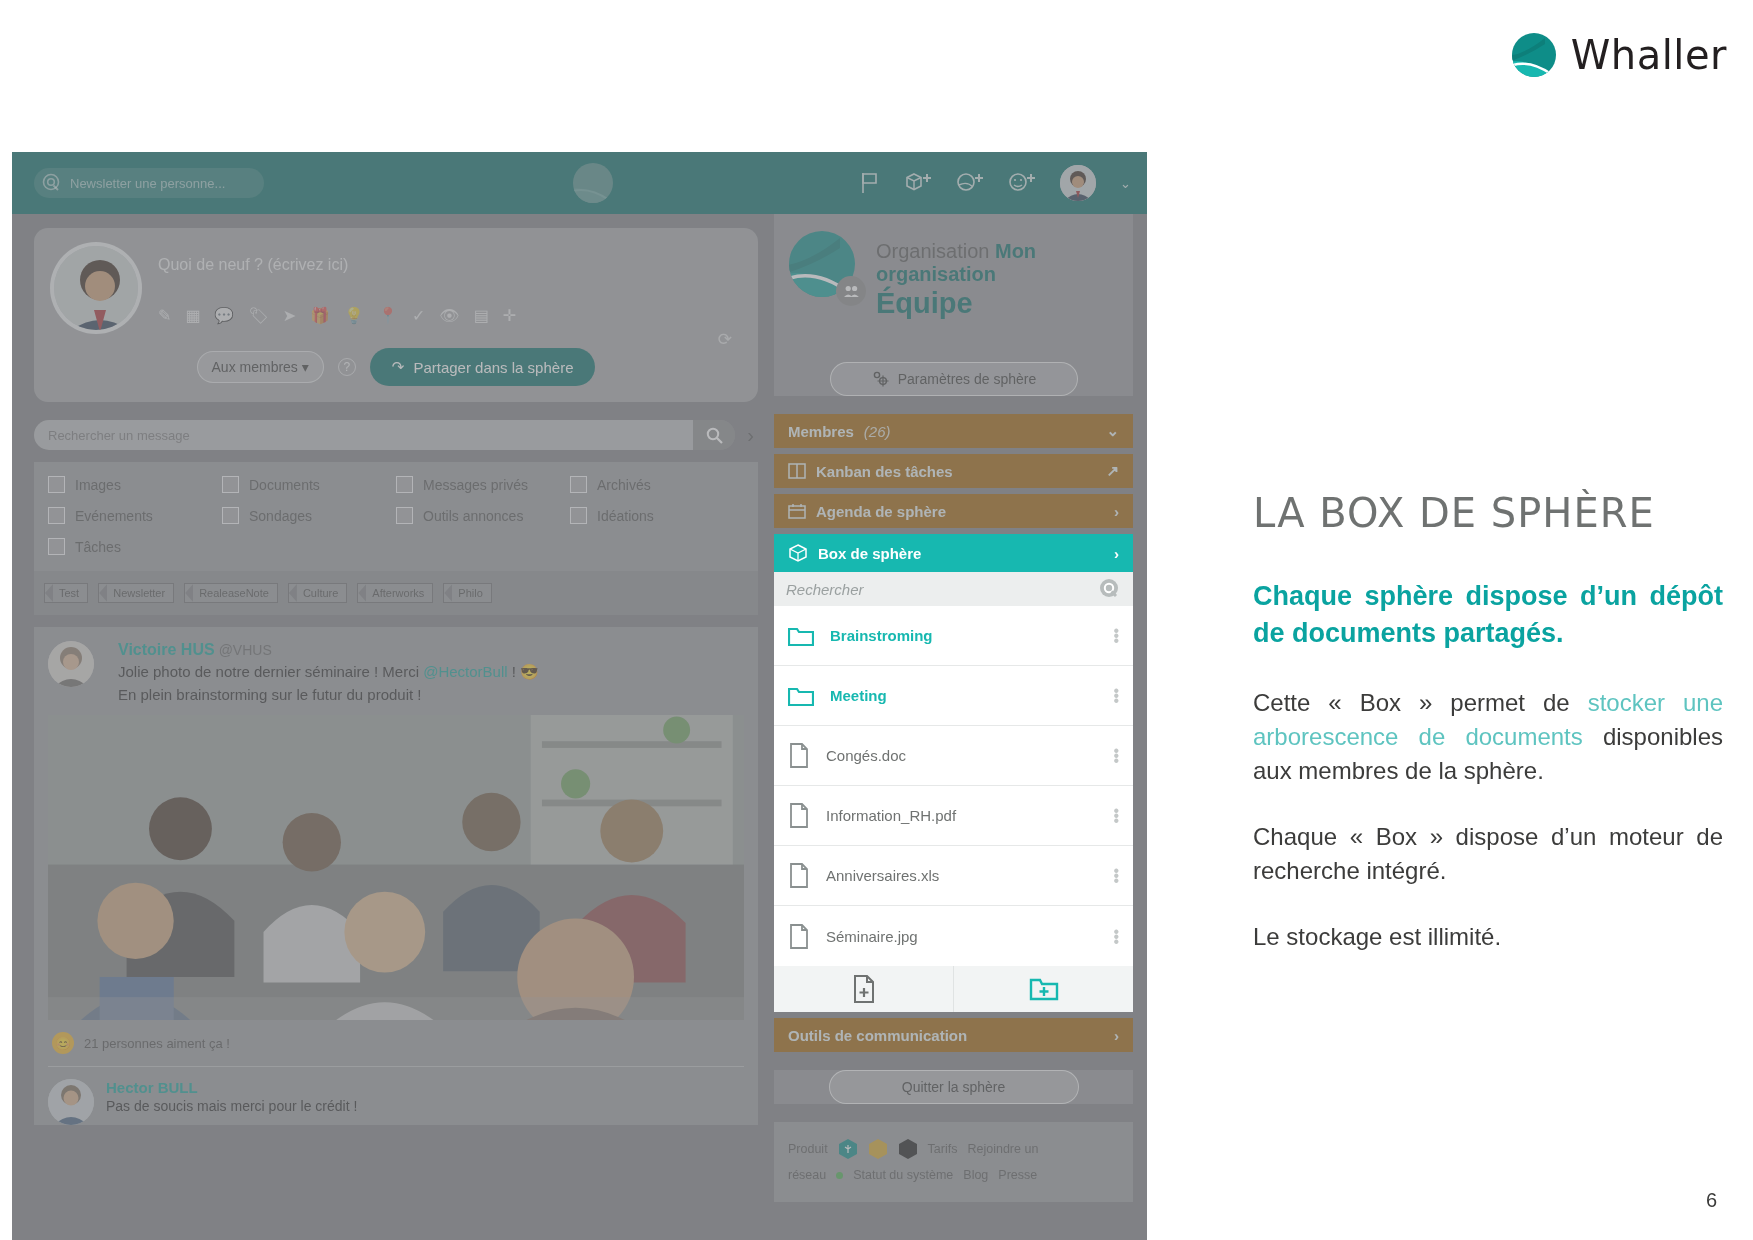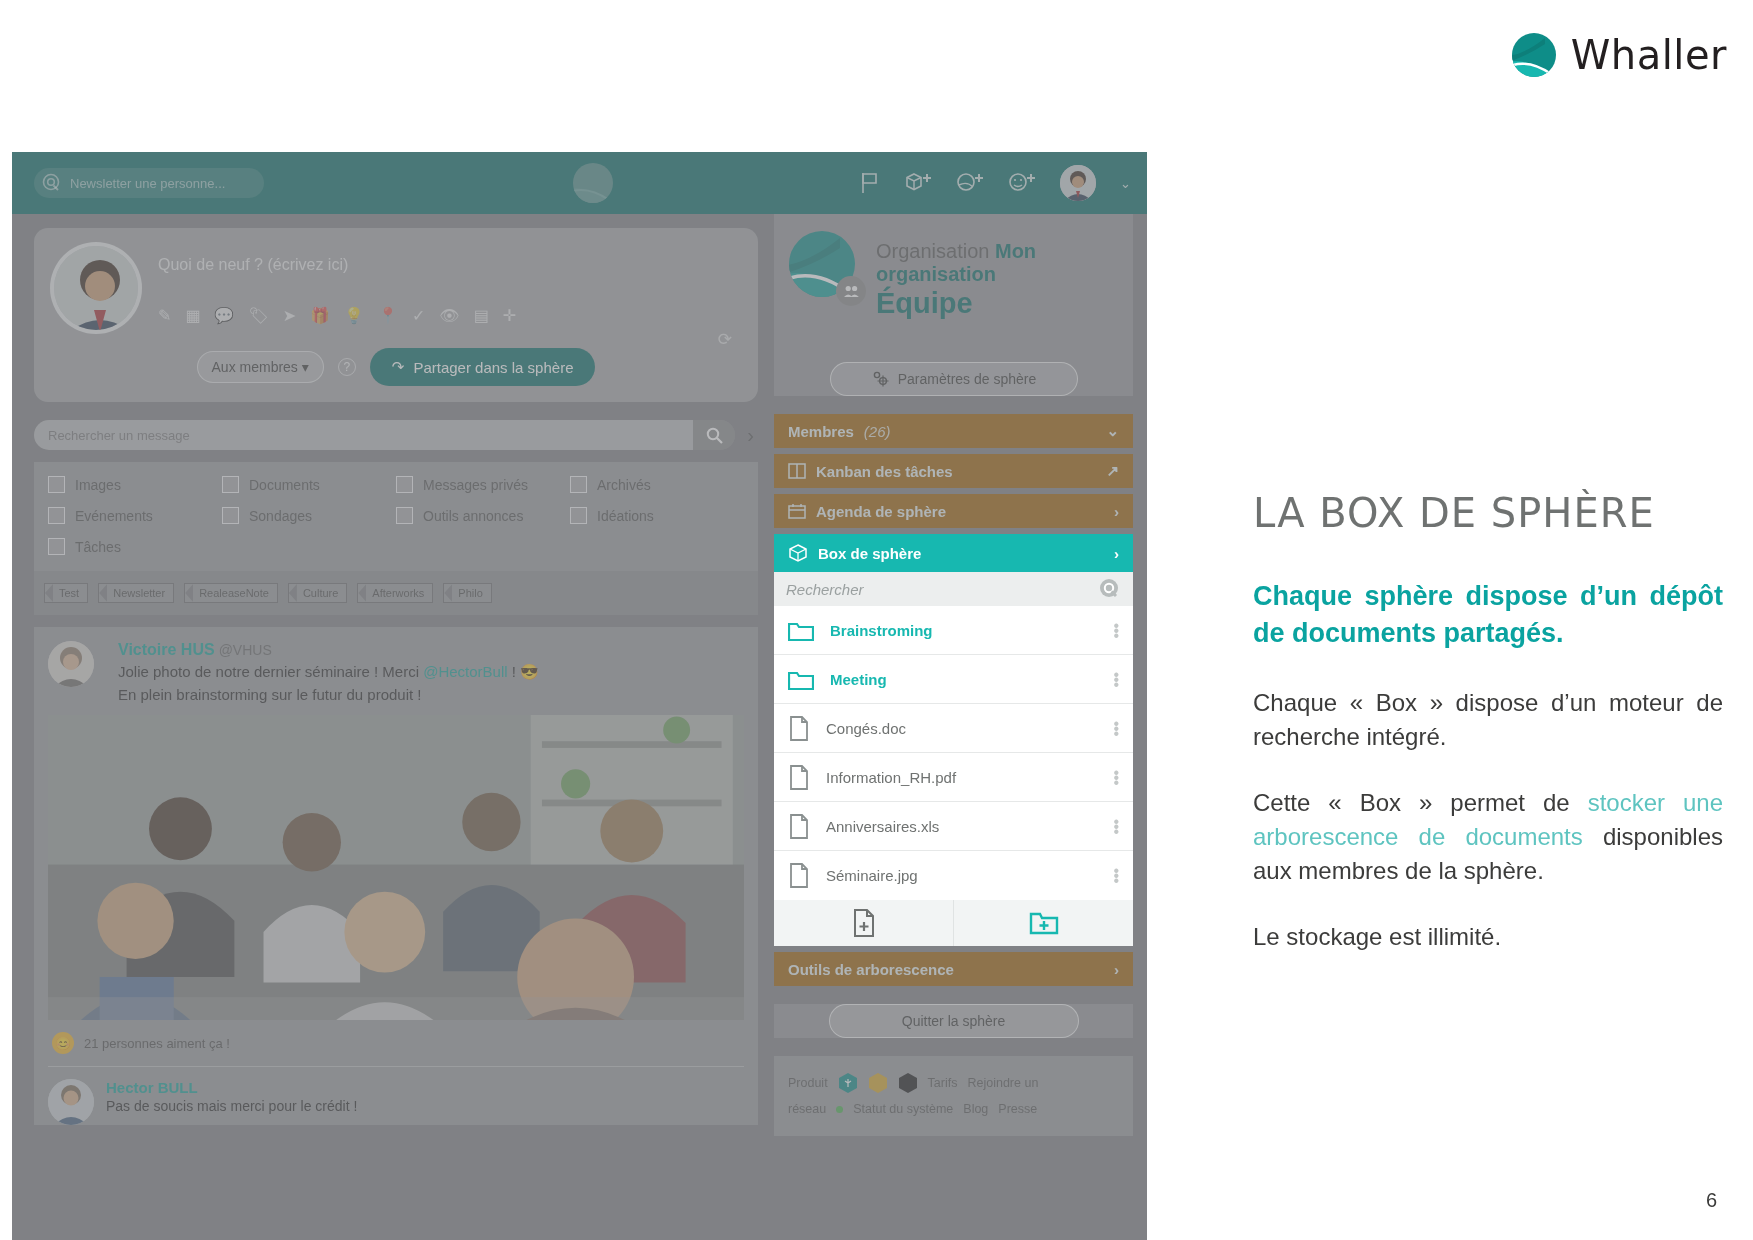--- a/index.html
+++ b/index.html
@@ -125,21 +125,21 @@
   .rail-item { background: #a16207; color: #e8f2f1; height: 34px; display: flex; align-items: center;
                padding: 0 14px; gap: 10px; font-size: 15px; font-weight: 700; margin-bottom: 6px; }
   .rail-item .right { margin-left: auto; font-size: 15px; }
   .rail-item.active { background: #17b8b0; color: #fff; height: 38px; margin-bottom: 0; }
   .rail-item .count { font-weight: 400; font-style: italic; opacity: .85; }
 
   
   .box-panel { background: #fff; }
   .box-search { background: #eceeee; height: 34px; display: flex; align-items: center; padding: 0 12px; gap: 8px; }
   .box-search .ph { flex: 1; font-size: 15px; color: #9aa0a0; font-style: italic; }
-  .box-row { height: 49px; display: flex; align-items: center; gap: 16px; padding: 10px 14px;
+  .box-row { height: 60px; display: flex; align-items: center; gap: 16px; padding: 10px 14px;
              border-bottom: 1px solid #e6e8e8; }
   .box-row .label { flex: 1; font-size: 15px; color: #6f7271; }
   .box-row.folder .label { color: #17b8b0; font-weight: 700; }
   .kebab { color: #c4c8c8; font-size: 16px; line-height: 5px; letter-spacing: 0; }
   .kebab span { display:block; }
   .box-actions { display: flex; height: 46px; }
   .box-actions > div { flex: 1; display: flex; align-items: center; justify-content: center;
                        background: #f2f4f4; border-right: 1px solid #e0e3e3; }
 
   .btn-quit { margin: 18px auto; width: 250px; height: 34px; border-radius: 18px;
@@ -173,22 +173,22 @@
           <path d="M2 33 Q20 28 40 42" stroke="#ffffff" stroke-width="2.4" fill="none" stroke-linecap="round"></path>
         </g>
       </svg>
     </div>
     <div class="brand-name">Whaller</div>
   </div>
 
   <div class="copy">
     <h1>LA BOX DE SPHÈRE</h1>
     <div class="lead">Chaque sphère dispose d’un dépôt de documents partagés.</div>
+    <p><span>Cette « Box » permet de </span><span class="hl">stocker une arborescence de documents</span><span> disponibles aux membres de la sphère.</span></p>
     <p>Chaque « Box » dispose d’un moteur de recherche intégré.</p>
-    <p><span>Cette « Box » permet de </span><span class="hl">stocker une arborescence de documents</span><span> disponibles aux membres de la sphère.</span></p>
     <p>Le stockage est illimité.</p>
   </div>
   <div class="pagenum">6</div>
 
   <div class="app">
 
     <div class="navbar">
       <div class="nav-search">
         <svg width="20" height="20" viewBox="0 0 20 20">
           <circle cx="9" cy="9" r="7.5" fill="none" stroke="rgba(255,255,255,.55)" stroke-width="1.6"></circle>
@@ -612,21 +612,21 @@
             <div style="border-right:none">
               <svg width="30" height="26" viewBox="0 0 30 26">
                 <path d="M2 4 L11 4 L13 8 L28 8 L28 23 L2 23 Z" fill="none" stroke="#17b8b0" stroke-width="2.4"></path>
                 <path d="M15 11 L15 20 M10.5 15.5 L19.5 15.5" stroke="#17b8b0" stroke-width="2.4"></path>
               </svg>
             </div>
           </div>
         </div>
 
         <div class="rail-item" style="margin-top:6px">
-          <span>Outils de arborescence</span>
+          <span>Outils de communication</span>
           <span class="right">›</span>
         </div>
 
         <div class="quit-wrap">
           <div class="btn-quit">Quitter la sphère</div>
         </div>
 
         <div class="footer">
           <div class="footer-line">
             <span>Produit</span>

